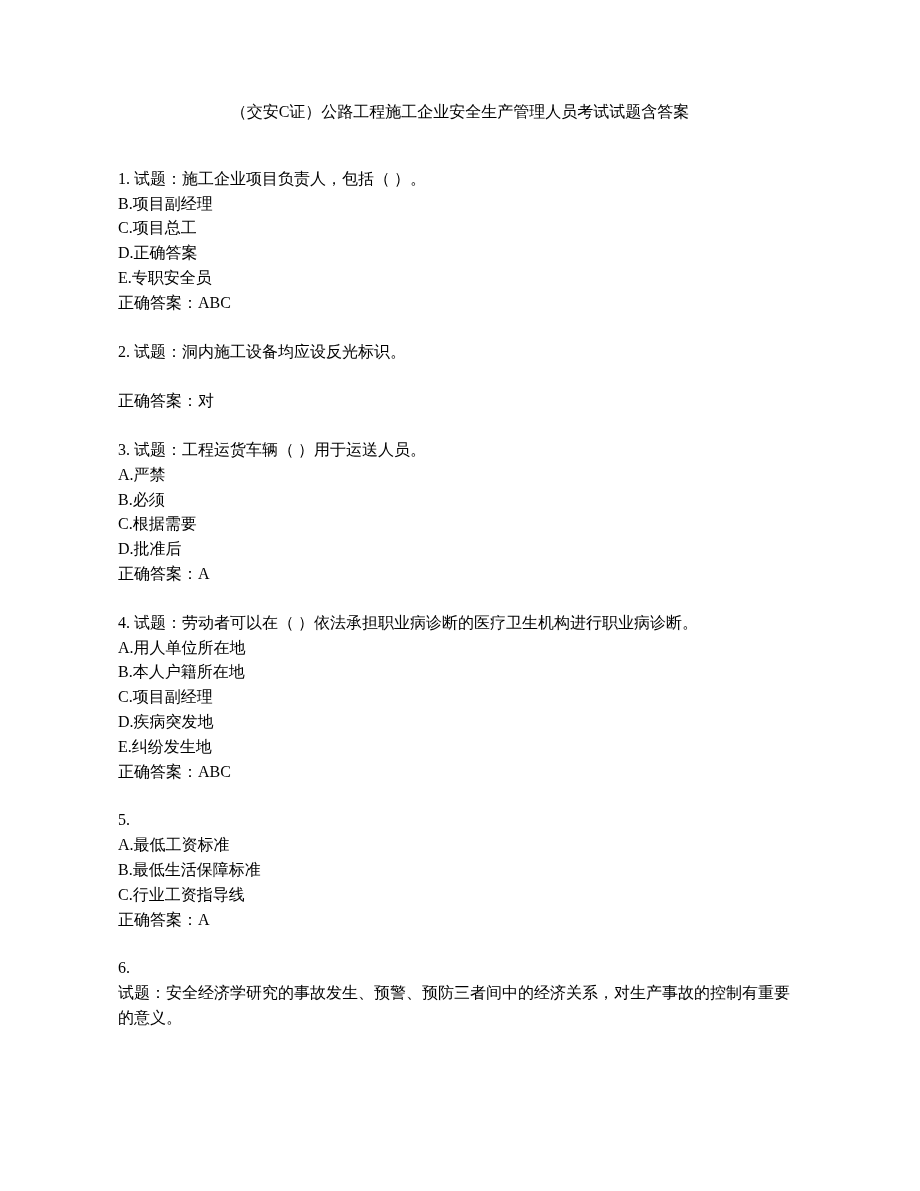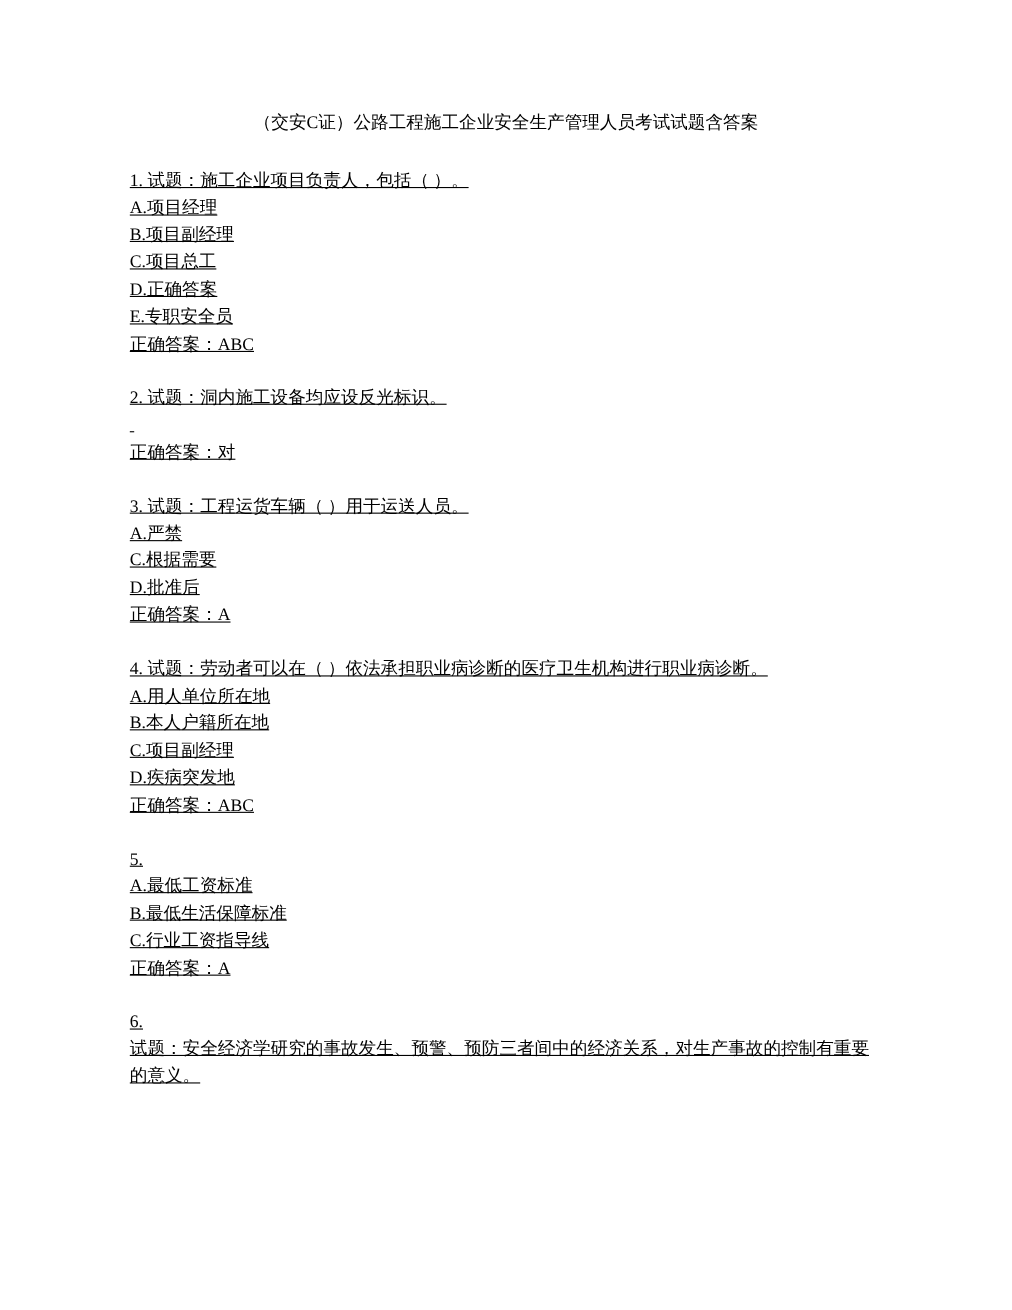--- a/index.html
+++ b/index.html
@@ -11,67 +11,67 @@
     line-height: 1.55;
   }
   .page {
     width: 920px;
     min-height: 1191px;
     box-sizing: border-box;
     padding: 100px 118px 60px 118px;
   }
   .title {
     text-align: center;
-    margin-bottom: 28px;
+    margin-bottom: 42px;
   }
   .question-block {
     margin-bottom: 24px;
-    text-decoration: underline;
   }
   .line {
     white-space: pre-wrap;
   }
 </style>
 </head>
 <body>
 
 <div class="page">
 
   <div class="title">（交安C证）公路工程施工企业安全生产管理人员考试试题含答案</div>
 
   <div class="question-block">
     <div class="line">1. 试题：施工企业项目负责人，包括（ ）。</div>
-    <div class="line">A.项目经理</div>
     <div class="line">B.项目副经理</div>
     <div class="line">C.项目总工</div>
     <div class="line">D.正确答案</div>
     <div class="line">E.专职安全员</div>
     <div class="line">正确答案：ABC</div>
   </div>
 
   <div class="question-block">
     <div class="line">2. 试题：洞内施工设备均应设反光标识。</div>
     <div class="line">&nbsp;</div>
     <div class="line">正确答案：对</div>
   </div>
 
   <div class="question-block">
     <div class="line">3. 试题：工程运货车辆（ ）用于运送人员。</div>
     <div class="line">A.严禁</div>
+    <div class="line">B.必须</div>
     <div class="line">C.根据需要</div>
     <div class="line">D.批准后</div>
     <div class="line">正确答案：A</div>
   </div>
 
   <div class="question-block">
     <div class="line">4. 试题：劳动者可以在（ ）依法承担职业病诊断的医疗卫生机构进行职业病诊断。</div>
     <div class="line">A.用人单位所在地</div>
     <div class="line">B.本人户籍所在地</div>
     <div class="line">C.项目副经理</div>
     <div class="line">D.疾病突发地</div>
+    <div class="line">E.纠纷发生地</div>
     <div class="line">正确答案：ABC</div>
   </div>
 
   <div class="question-block">
     <div class="line">5.</div>
     <div class="line">A.最低工资标准</div>
     <div class="line">B.最低生活保障标准</div>
     <div class="line">C.行业工资指导线</div>
     <div class="line">正确答案：A</div>
   </div>

